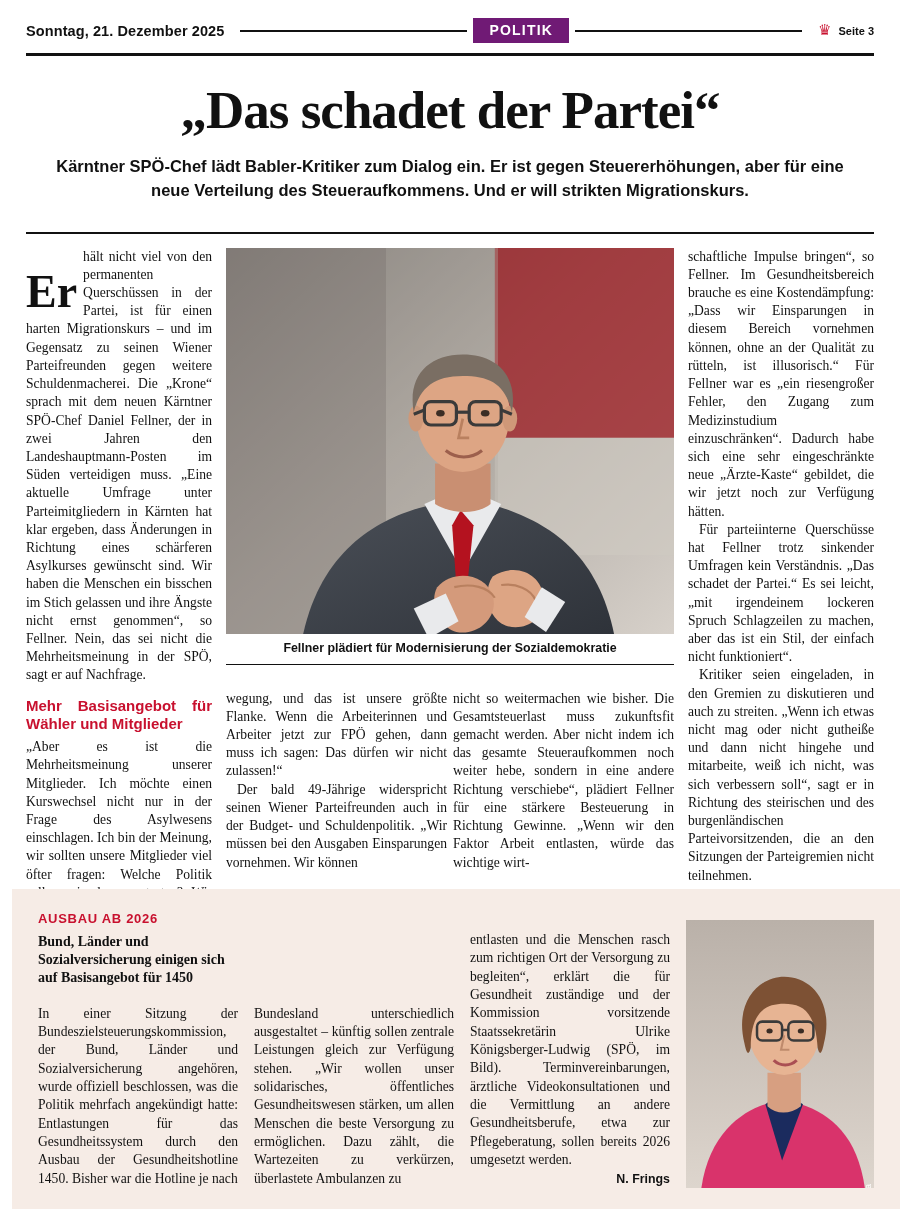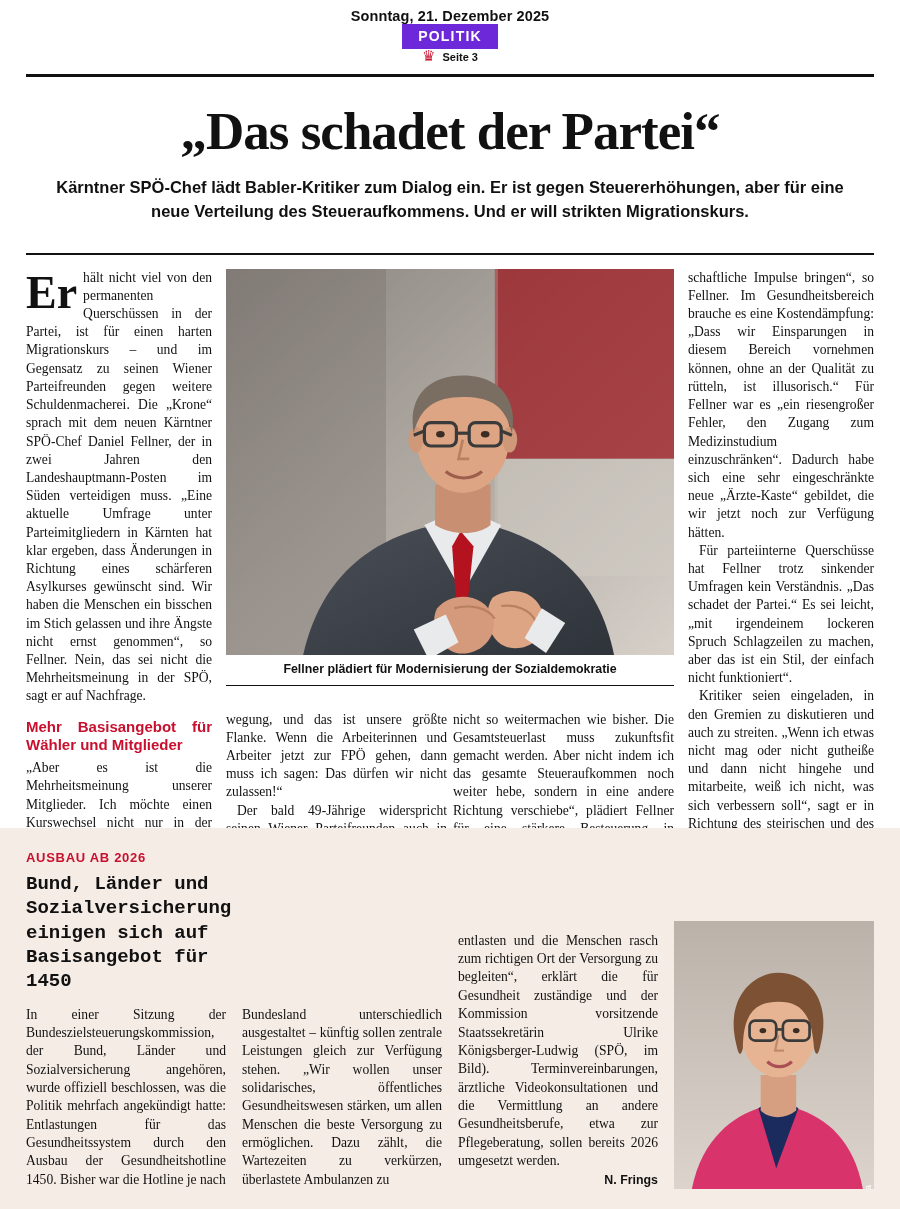--- a/index.html
+++ b/index.html
@@ -18,23 +18,22 @@
     width: 900px; height: 1209px;
     position: relative;
     padding: 0 26px;
   }
 
   
   .masthead {
     display: flex;
     align-items: center;
     justify-content: space-between;
-    padding-top: 8px;
+    padding-top: 18px;
     padding-bottom: 8px;
-    flex-direction: column;
   }
   .masthead-date {
     font-family: "Liberation Sans", sans-serif;
     font-weight: bold;
     font-size: 14.5px;
     letter-spacing: .1px;
     white-space: nowrap;
   }
   .masthead-center {
     flex: 1;
@@ -43,21 +42,21 @@
     justify-content: center;
     position: relative;
     padding: 0 16px;
   }
   .rule-left, .rule-right {
     height: 2px;
     background: #111;
     flex: 1;
   }
   .section-badge {
-    background: #6d28d9;
+    background: #701a75;
     color: #fff;
     font-family: "Liberation Sans", sans-serif;
     font-weight: bold;
     font-size: 14px;
     letter-spacing: 1.2px;
     padding: 4px 16px 5px;
     margin: 0 6px;
   }
   .masthead-right {
     display: flex;
@@ -121,20 +120,21 @@
   }
   .col p { margin: 0; text-indent: 11px; }
   .col p.first { text-indent: 0; }
   .dropcap {
     float: left;
     font-family: "Liberation Serif", serif;
     font-weight: bold;
     font-size: 46px;
     line-height: 0.82;
     padding: 5px 6px 0 0;
+    margin-top: 20px;
   }
 
   
   .photo-block { position: relative; }
   .photo {
     width: 100%;
     height: 386px;
     position: relative;
     overflow: hidden;
     background: #b9b2ac;
@@ -166,44 +166,44 @@
     font-family: "Liberation Sans", sans-serif;
     font-weight: bold;
     font-size: 12.6px;
     text-align: right;
     margin-top: 8px;
   }
 
   
   .infobox {
     position: absolute;
-    left: 0; right: 0; bottom: 0;
+    left: 12px; right: 0; bottom: 0;
     background: #f6ece6;
     padding: 22px 26px 20px;
     min-height: 320px;
   }
   .infobox-inner {
     display: grid;
     grid-template-columns: 200px 200px 200px 1fr;
     gap: 16px;
   }
   .kicker {
     font-family: "Liberation Sans", sans-serif;
     font-weight: bold;
     color: #c8102e;
     font-size: 13px;
     letter-spacing: .7px;
     margin-bottom: 7px;
   }
   .info-title {
-    font-family: Liberation Mono, monospace;
-    font-weight: bold;
-    font-size: 19px;
+    font-family: Liberation Serif, serif;
+    font-weight: bold;
+    font-size: 14px;
     line-height: 1.28;
-    margin-bottom: 12px;
+    margin-bottom: 18px;
   }
   .info-col {
     font-size: 13.6px;
     line-height: 1.35;
     text-align: justify;
     hyphens: auto;
   }
   .info-col p { margin: 0; text-indent: 0; }
   .info-sign {
     font-family: "Liberation Sans", sans-serif;

